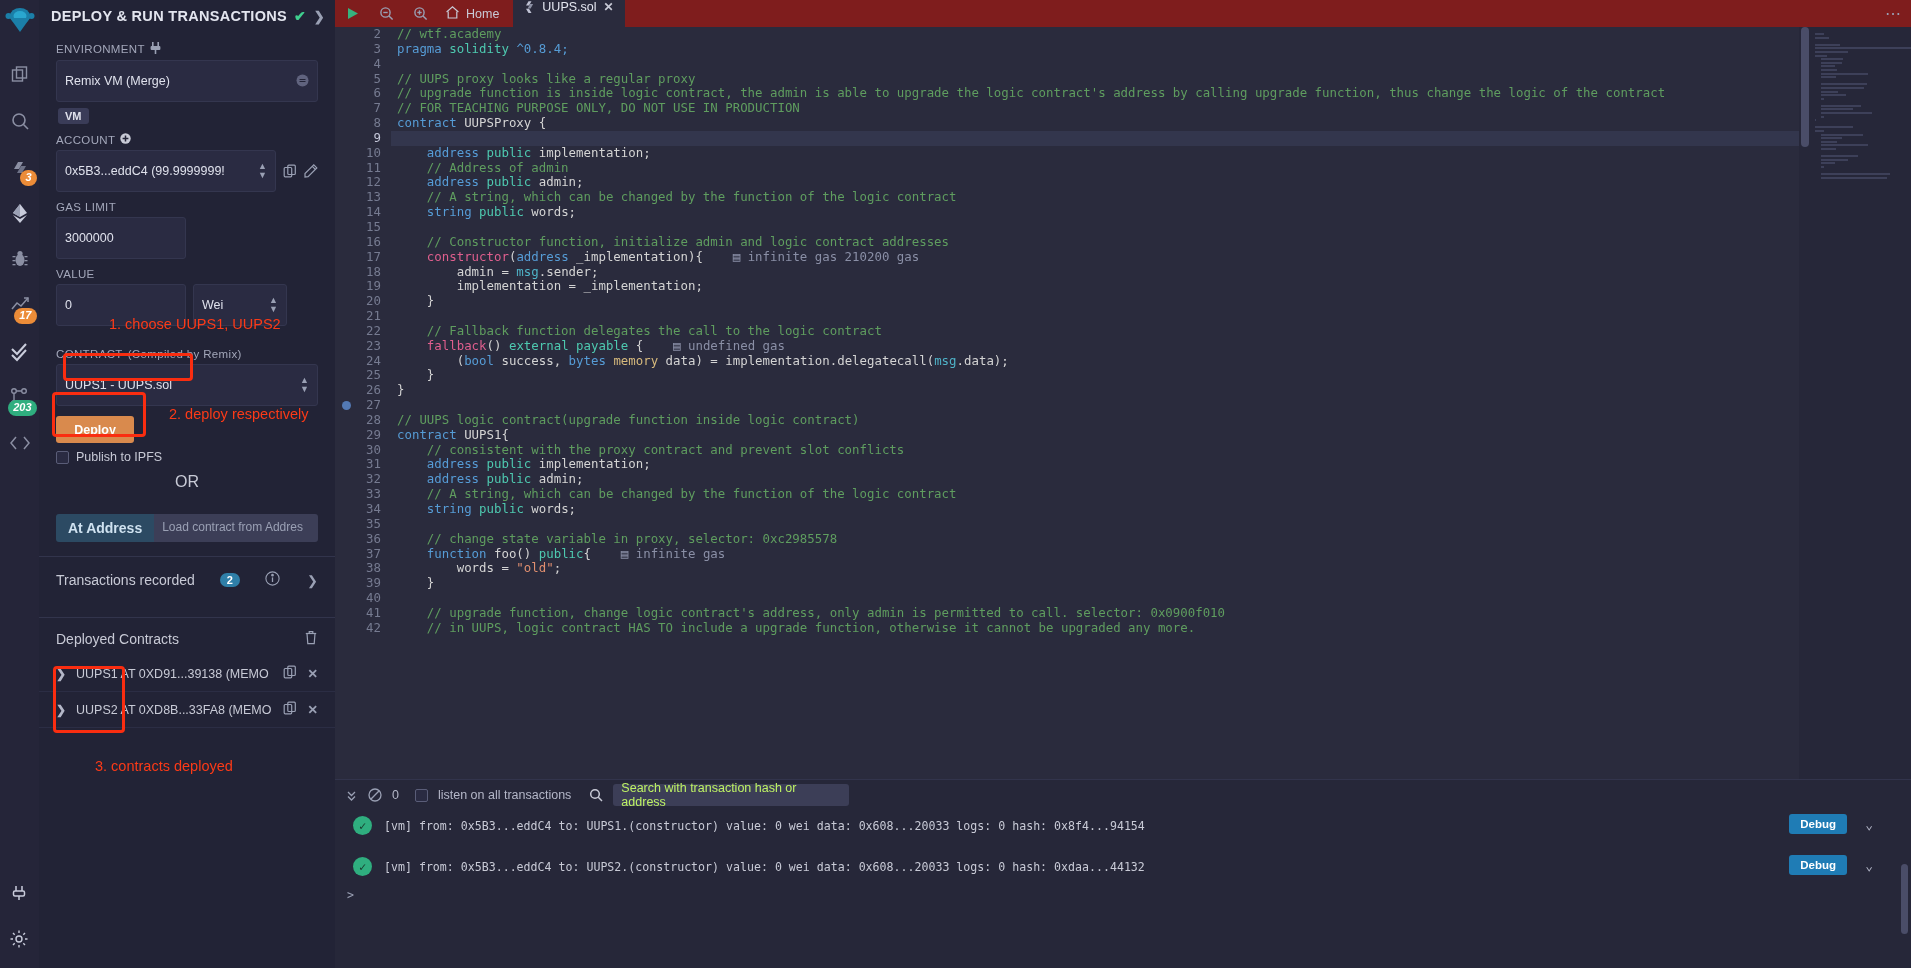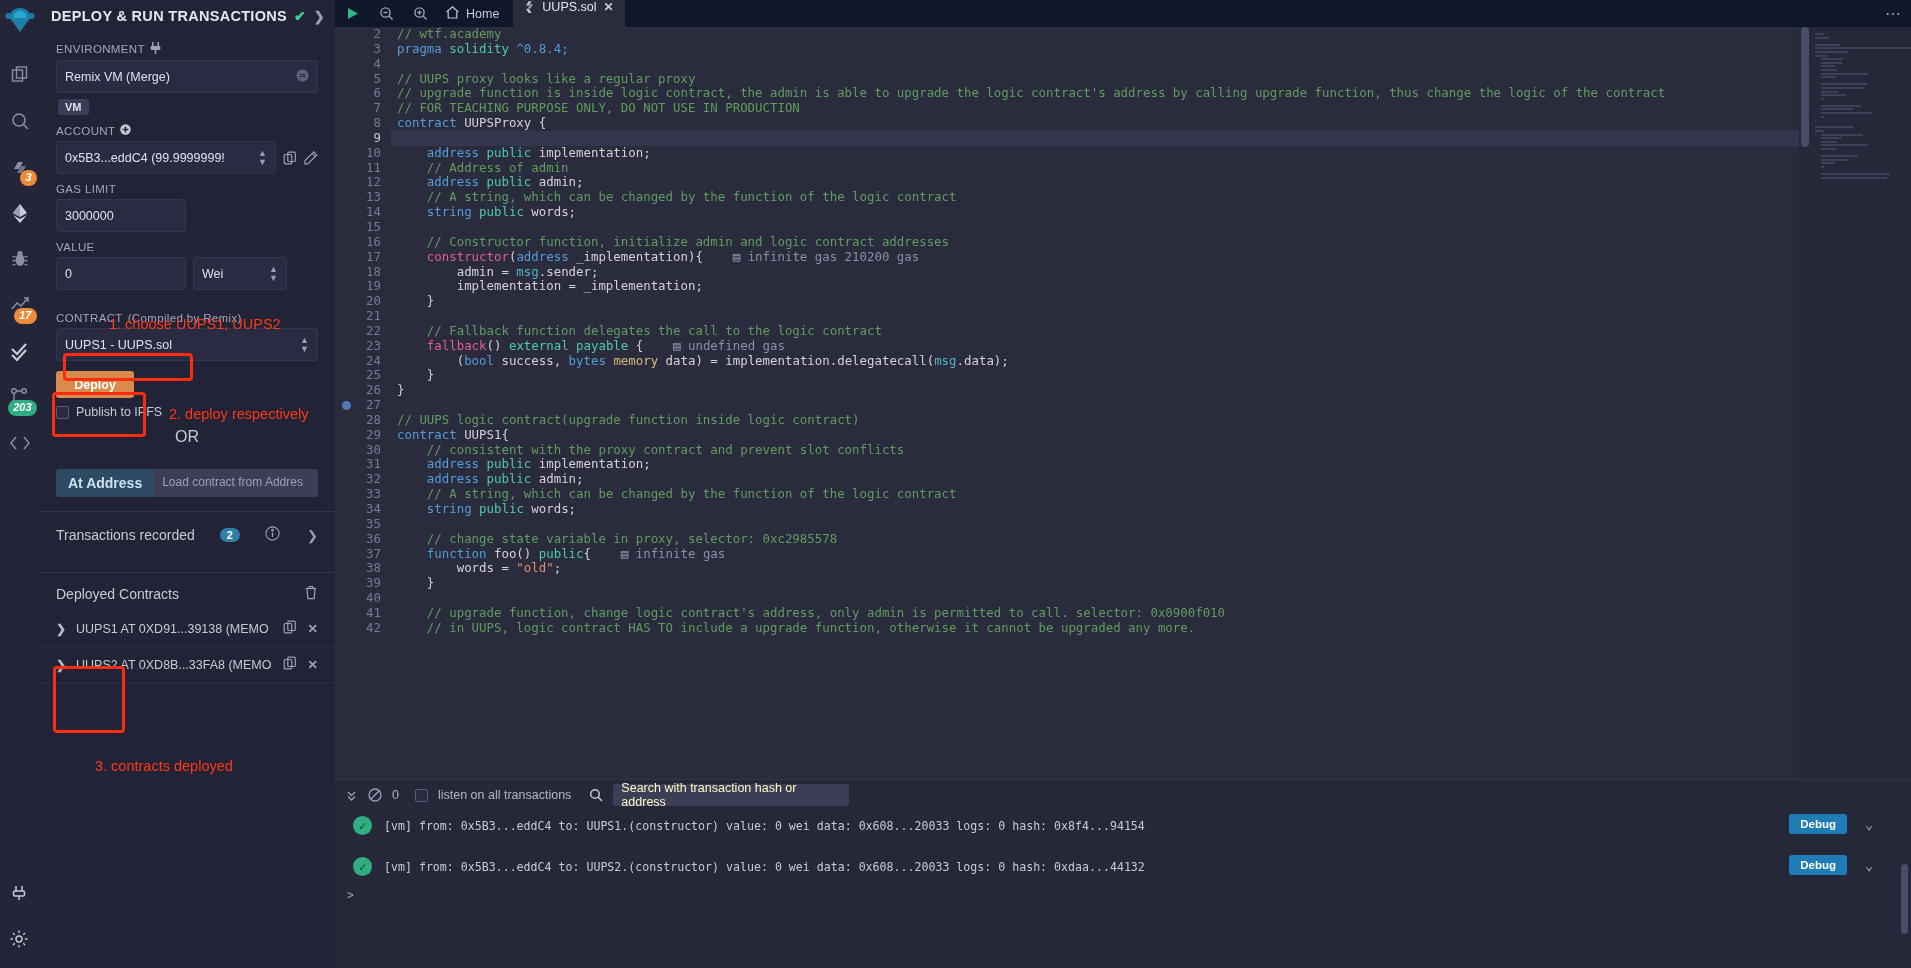--- a/index.html
+++ b/index.html
@@ -46,21 +46,21 @@
   .panel-head .chk { color: #3fcf8e; font-size: 14px; }
   .panel-head .car { color: #9aa0b4; font-size: 13px; margin-left:auto; }
   .panel-body { padding: 0 17px; }
   .lbl {
     font-size: 11.5px; color: #a3a7ba; letter-spacing: .35px;
     margin: 9px 0 4px 0; display: flex; align-items: center; gap: 5px;
     text-transform: none;
   }
   .field {
     background: #2a2b42; border: 1px solid #34364f; border-radius: 3px;
-    height: 33px; display: flex; align-items: center; padding: 0 8px;
+    height: 42px; display: flex; align-items: center; padding: 0 8px;
     font-size: 12.5px; color: #dfe1ec;
   }
   .select { position: relative; }
   .select .spin { margin-left: auto; color: #9aa0b4; font-size: 9px; line-height: 1; text-align:center;}
   .row { display: flex; align-items: center; gap: 7px; }
   .vmtag {
     display:inline-block; background: #3a3c58; color:#dfe1ec; font-size: 11px;
     padding: 2px 7px; border-radius: 3px; margin: 6px 0 0 2px; font-weight:600;
   }
   .iconbtn { color: #9aa0b4; cursor: pointer; display:flex; align-items:center; }
@@ -96,21 +96,21 @@
   }
   .dc-item .arr { color:#b4b7c8; font-size: 12px; font-weight:bold;}
   .dc-item .acts { margin-left:auto; display:flex; align-items:center; gap: 11px; color:#9aa0b4;}
 
   
   .ann { position: absolute; color: #fc3a17; font-size: 14.5px; white-space: nowrap; z-index: 30; }
   .annbox { position: absolute; border: 3px solid #fa2d10; border-radius: 4px; z-index: 29; pointer-events:none;}
 
   
   .main { flex: 1; display: flex; flex-direction: column; background: #2a2b3d; min-width: 0; position: relative;}
-  .tabbar { height: 27px; background: #0f172a; display: flex; align-items: stretch; }
+  .tabbar { height: 27px; background: #7f1d1d; display: flex; align-items: stretch; }
   .tb-ico { display:flex; align-items:center; justify-content:center; width: 34px; color:#9aa0b4; cursor:pointer;}
   .tb-run { color: #36b37e; }
   .tb-home { display:flex; align-items:center; gap:6px; padding: 0 14px 0 8px; color:#c8cad6; font-size: 12.5px; cursor:pointer;}
   .tb-tab {
     display:flex; align-items:flex-start; gap:7px; padding: 0 11px; background: #2a2b3d;
     color:#e3e5ef; font-size: 12.5px; cursor:pointer;
   }
   .tb-tab .x { color:#c8cad6; font-size: 12px; font-weight: bold; }
   .tb-spacer { flex:1; }
   .tb-dots { color:#9aa0b4; padding: 0 10px; display:flex; align-items:center;}
@@ -146,21 +146,21 @@
   .ghost { color: #8a8fa6; }
   .yel { color: #d7ba7d; }
   .cy { color: #4fb3c8; }
 
   
   .term { height: 189px; flex: 0 0 189px; background:#262739; display:flex; flex-direction:column; border-top:1px solid #32344c;}
   .termbar { height: 30px; display:flex; align-items:center; gap: 10px; padding: 0 10px; color:#b4b7c8; font-size: 12.5px;}
   .termbar .ctl { color:#9aa0b4; cursor:pointer; display:flex; align-items:center;}
   .termsearch {
     background:#3c3e57; border:none; border-radius:3px; height:22px; width: 236px;
-    font-size:12.5px; color:#fef9c3; padding: 0 8px; display:flex; align-items:center;
+    font-size:12.5px; color:#bef264; padding: 0 8px; display:flex; align-items:center;
   }
   .termbody { flex:1; overflow:hidden; position:relative; font-family:"DejaVu Sans Mono", monospace; font-size:11.6px;}
   .txrow { display:flex; align-items:center; padding: 6px 0 0 18px; gap: 12px; position:relative;}
   .ok {
     width:19px; height:19px; border-radius:50%; background:#2fae7f; color:#18392c;
     display:flex; align-items:center; justify-content:center; font-size:12px; font-weight:bold; flex:0 0 19px;
   }
   .txtxt { color:#c8cad6; white-space:nowrap; }
   .dbg { position:absolute; right: 64px; background:#1f7cb5; color:#fff; font-size:11.5px;
     font-weight:bold; border:none; border-radius:3px; padding: 4px 11px; cursor:pointer;}

